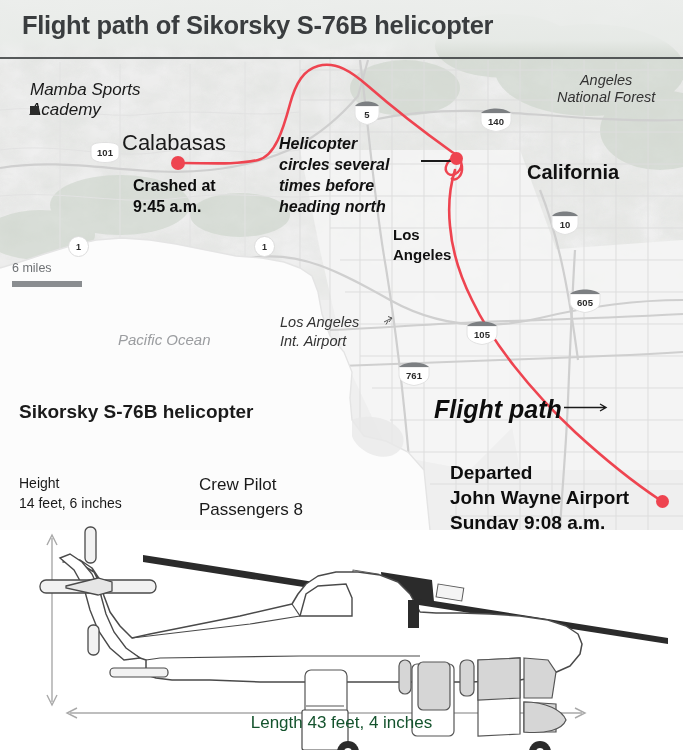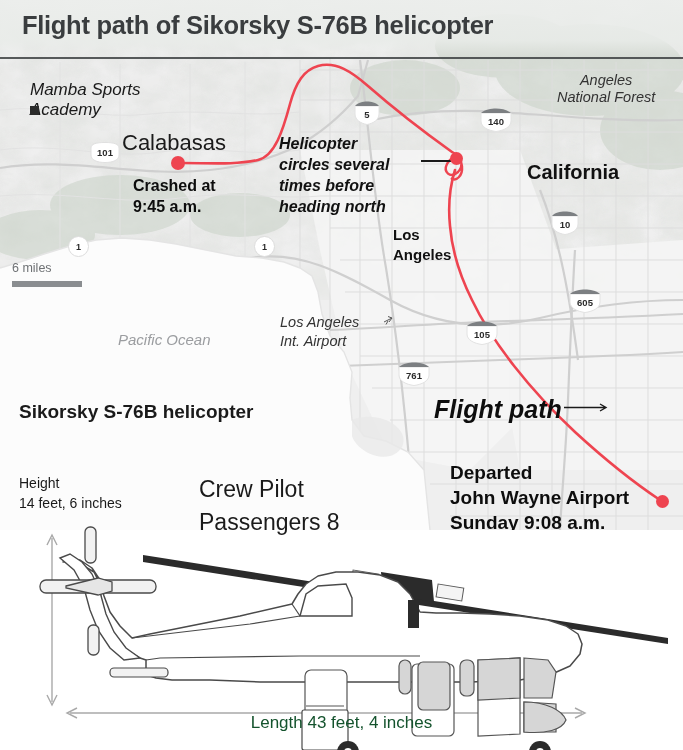--- a/index.html
+++ b/index.html
@@ -32,21 +32,21 @@
   
   #scale-label{position:absolute;left:12px;top:261px;font-size:12.5px;color:#6f7275;}
   #scale-bar{position:absolute;left:12px;top:281px;width:70px;height:6px;background:#8a8d90;}
 
   
   .leader{position:absolute;height:2px;background:#1a1a1a;}
 
   
   #spec-title{position:absolute;left:19px;top:400px;font-size:19px;font-weight:bold;line-height:1.28;}
   #spec-height{position:absolute;left:19px;top:473px;font-size:14px;line-height:1.45;}
-  #spec-crew{position:absolute;left:199px;top:473px;font-size:23px;line-height:1.45;}
+  #spec-crew{position:absolute;left:199px;top:473px;font-size:17px;line-height:1.45;}
 
   
   #heli-wrap{position:absolute;left:0;top:520px;width:683px;height:230px;}
   #length-label{position:absolute;left:0;top:713px;width:683px;text-align:center;font-size:17px;color:#14532d;}
 </style>
 </head>
 <body>
 
 <div id="root">
 

